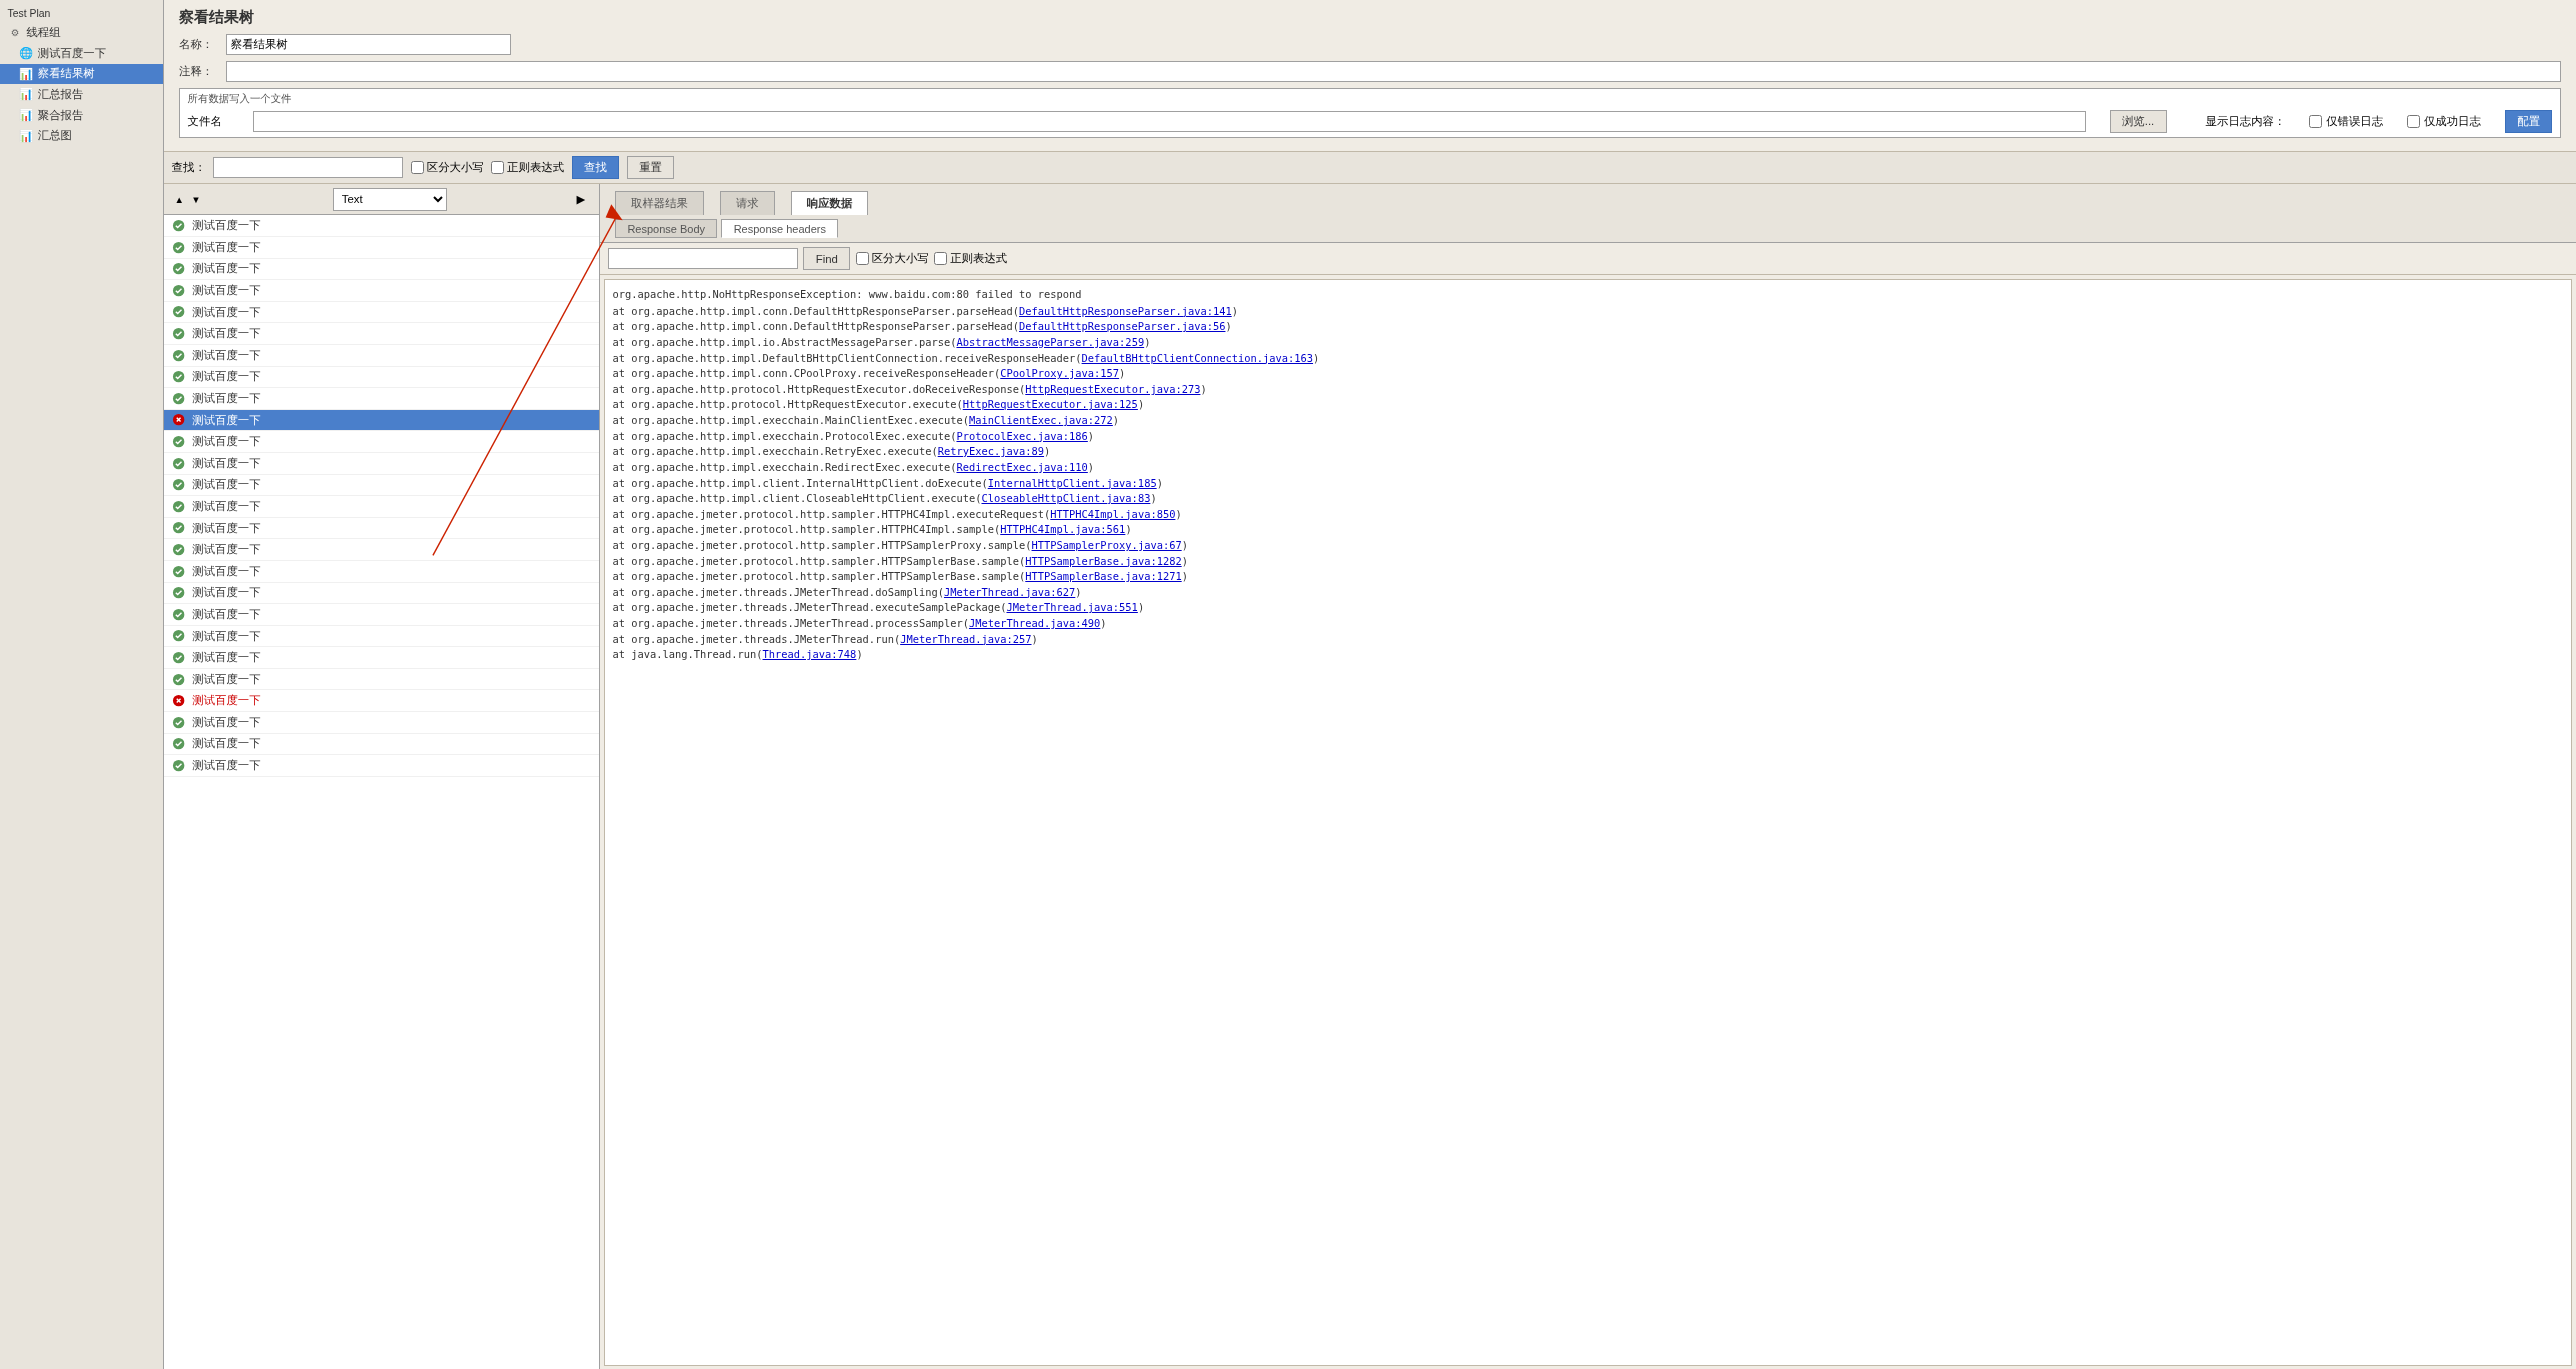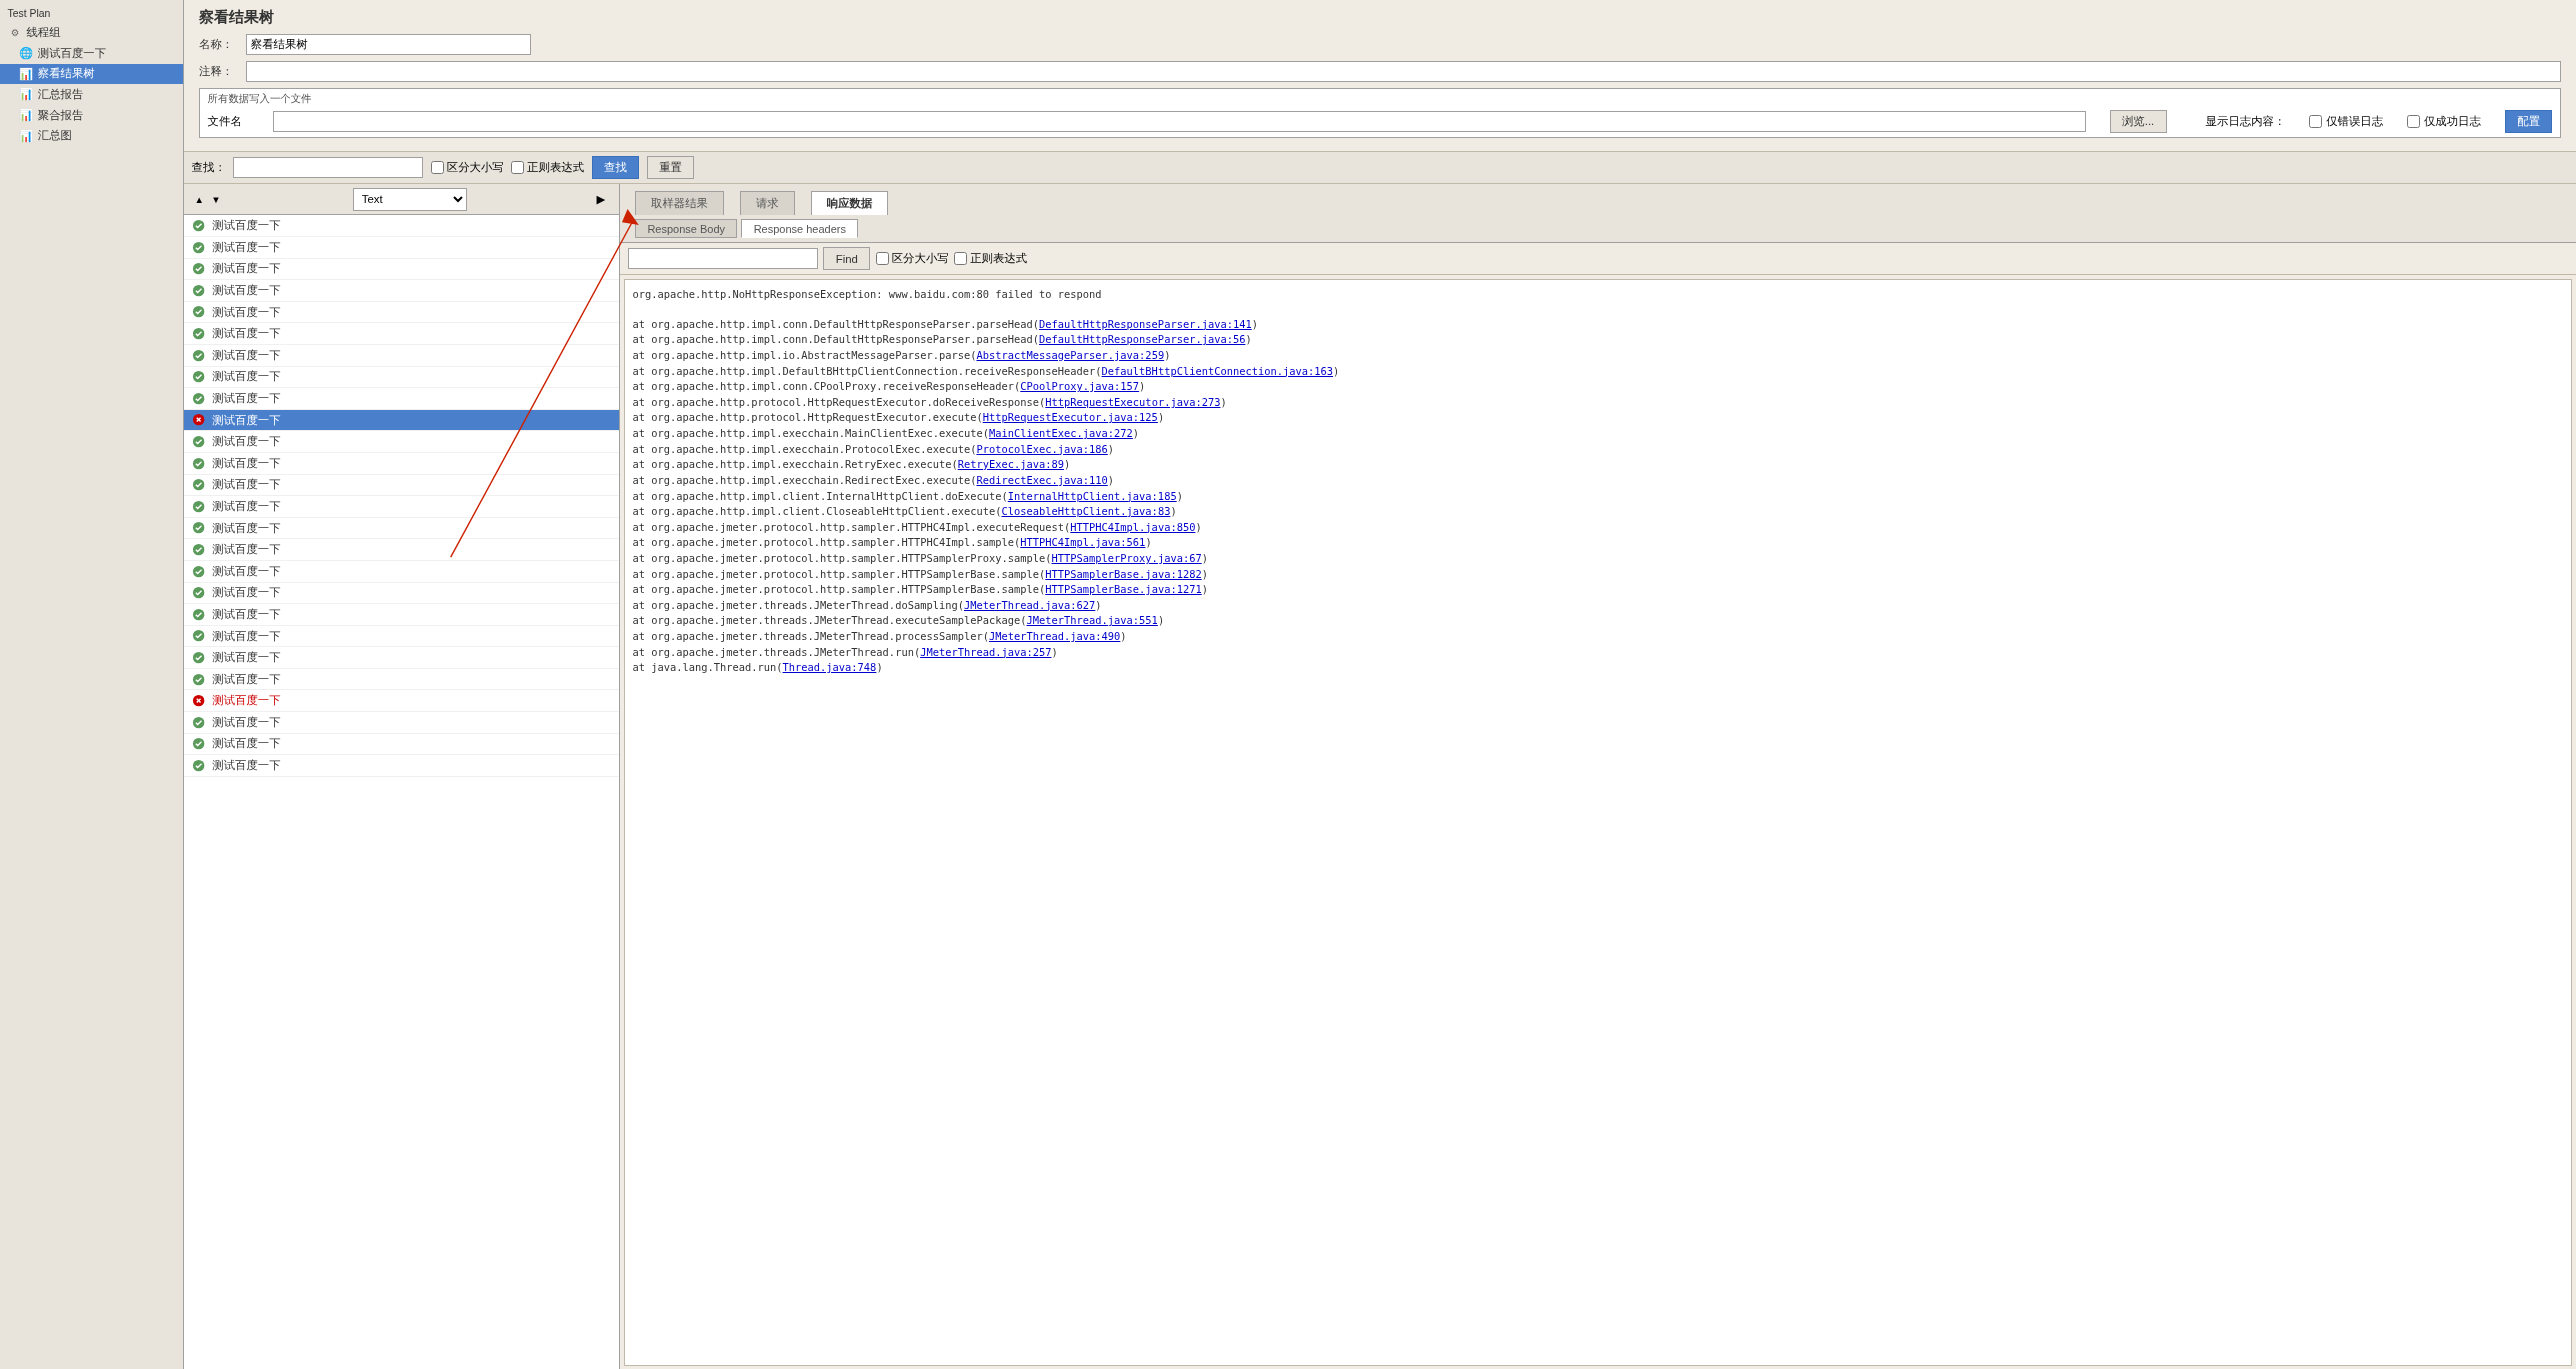--- a/index.html
+++ b/index.html
@@ -1,21 +1,21 @@
 <!DOCTYPE html>
 <html style="font-size:15px"><head>
   <meta charset="utf-8">
   <style>
     * { box-sizing: border-box; margin: 0; padding: 0; }
     body { font-family: 'Microsoft YaHei', Arial, sans-serif; font-size: 11.4px; background: #d4d0c8; overflow: hidden; }
 
     .app-container { display: flex; width: 2576px; height: 1370px; }
 
     
-    .sidebar { width: 184px; background: #e8e4dc; border-right: 0.9px solid #a0a0a0; padding: 3.8px 0; flex-shrink: 0; }
+    .sidebar { width: 164px; background: #e8e4dc; border-right: 0.9px solid #a0a0a0; padding: 3.8px 0; flex-shrink: 0; }
     .sidebar-title { font-size: 10.4px; color: #333; padding: 3.8px 7.6px; }
     .sidebar-item { display: flex; align-items: center; padding: 2.8px 7.6px; cursor: pointer; font-size: 11.4px; color: #333; }
     .sidebar-item.active { background: #4a7fcb; color: white; }
     .sidebar-item .icon { width: 15px; height: 15px; margin-right: 3.8px; flex-shrink: 0; display: inline-flex; align-items: center; justify-content: center; }
     .icon-thread { color: #666; font-size: 9.5px; }
     .icon-sampler { color: #6b9de8; }
     .icon-listener { color: #5a9a5a; }
     .icon-listener-active { color: #5a9a5a; }
 
     
@@ -436,21 +436,21 @@
             <input type="checkbox" style="">
             <span>区分大小写</span>
           </div>
           <div class="toolbar-checkbox">
             <input type="checkbox" style="">
             <span>正则表达式</span>
           </div>
         </div>
 
         <div class="response-content" id="stack-trace-content">
-        <div style="margin-bottom: 14px;">org.apache.http.NoHttpResponseException: www.baidu.com:80 failed to respond</div>
+        <div style="margin-bottom: 1px;">org.apache.http.NoHttpResponseException: www.baidu.com:80 failed to respond</div>
             <div>	at org.apache.http.impl.conn.DefaultHttpResponseParser.parseHead(<span class="trace-link">DefaultHttpResponseParser.java:141</span>)</div>
             <div>	at org.apache.http.impl.conn.DefaultHttpResponseParser.parseHead(<span class="trace-link">DefaultHttpResponseParser.java:56</span>)</div>
             <div>	at org.apache.http.impl.io.AbstractMessageParser.parse(<span class="trace-link">AbstractMessageParser.java:259</span>)</div>
             <div>	at org.apache.http.impl.DefaultBHttpClientConnection.receiveResponseHeader(<span class="trace-link">DefaultBHttpClientConnection.java:163</span>)</div>
             <div>	at org.apache.http.impl.conn.CPoolProxy.receiveResponseHeader(<span class="trace-link">CPoolProxy.java:157</span>)</div>
             <div>	at org.apache.http.protocol.HttpRequestExecutor.doReceiveResponse(<span class="trace-link">HttpRequestExecutor.java:273</span>)</div>
             <div>	at org.apache.http.protocol.HttpRequestExecutor.execute(<span class="trace-link">HttpRequestExecutor.java:125</span>)</div>
             <div>	at org.apache.http.impl.execchain.MainClientExec.execute(<span class="trace-link">MainClientExec.java:272</span>)</div>
             <div>	at org.apache.http.impl.execchain.ProtocolExec.execute(<span class="trace-link">ProtocolExec.java:186</span>)</div>
             <div>	at org.apache.http.impl.execchain.RetryExec.execute(<span class="trace-link">RetryExec.java:89</span>)</div>

